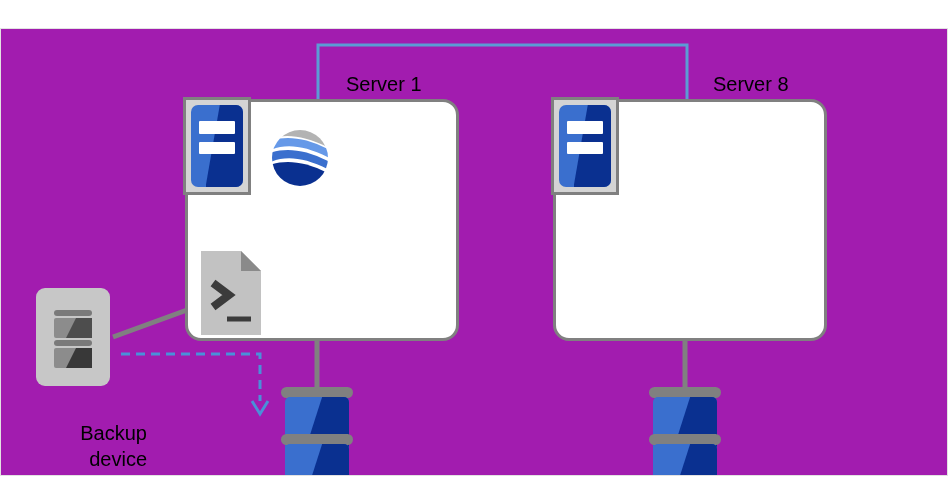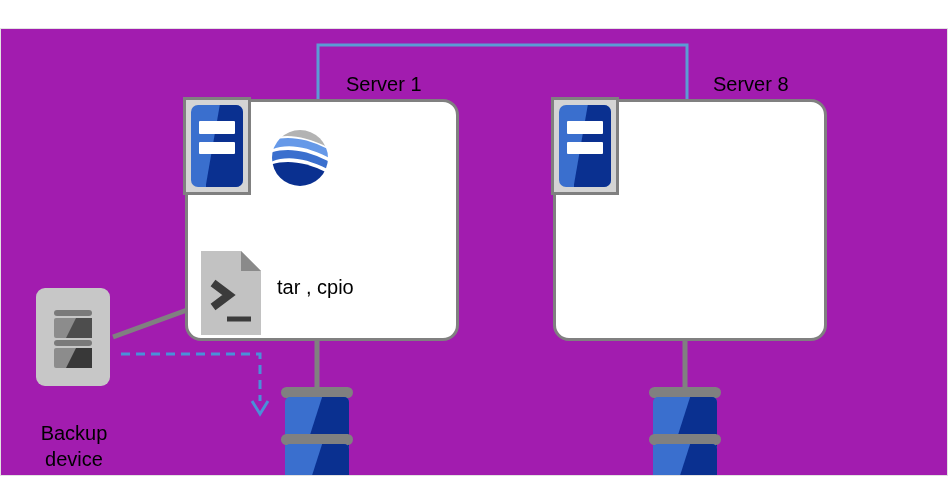--- a/index.html
+++ b/index.html
@@ -15,21 +15,21 @@
   }
   svg.layer{position:absolute;left:0;top:0;width:948px;height:502px;overflow:visible;}
 
   .label{
     position:absolute;
     color:#000000;
     font-size:20px;
     line-height:26px;
     white-space:pre;
   }
-  .label-center{text-align:center;}
+  .label-center{text-align:right;}
 
   
   .server-box{
     position:absolute;
     border:3px solid #808080;
     border-radius:16px;
     background:#ffffff;
     box-sizing:border-box;
   }
 
@@ -151,21 +151,20 @@
   </svg>
 
 
   <svg class="doc-icon" style="left:196px;top:222px;" width="68" height="84" viewBox="0 0 68 84">
     <path d="M 4 0 L 44 0 L 64 20 L 64 84 L 4 84 Z" fill="#c2c2c2"></path>
     <path d="M 44 0 L 64 20 L 44 20 Z" fill="#8a8a8a"></path>
     <path d="M 16 32 L 32 44 L 16 56" fill="none" stroke="#3b3b3b" stroke-width="8" stroke-linecap="butt" stroke-linejoin="miter"></path>
     <line x1="30" y1="68" x2="54" y2="68" stroke="#3b3b3b" stroke-width="5"></line>
   </svg>
 
-  <div class="label" style="left:276px;top:245px;">tar , cpio</div>
 
   <div class="server-box" style="left:552px;top:70px;width:274px;height:242px;"></div>
 
   <div class="label" style="left:712px;top:42px;">Server 8</div>
 
   <div class="rack-icon" style="left:550px;top:68px;width:68px;height:98px;">
     <div class="rack-inner">
       <div class="rack-dark"></div>
       <div class="rack-bar" style="top:20%;"></div>
       <div class="rack-bar" style="top:45%;"></div>

